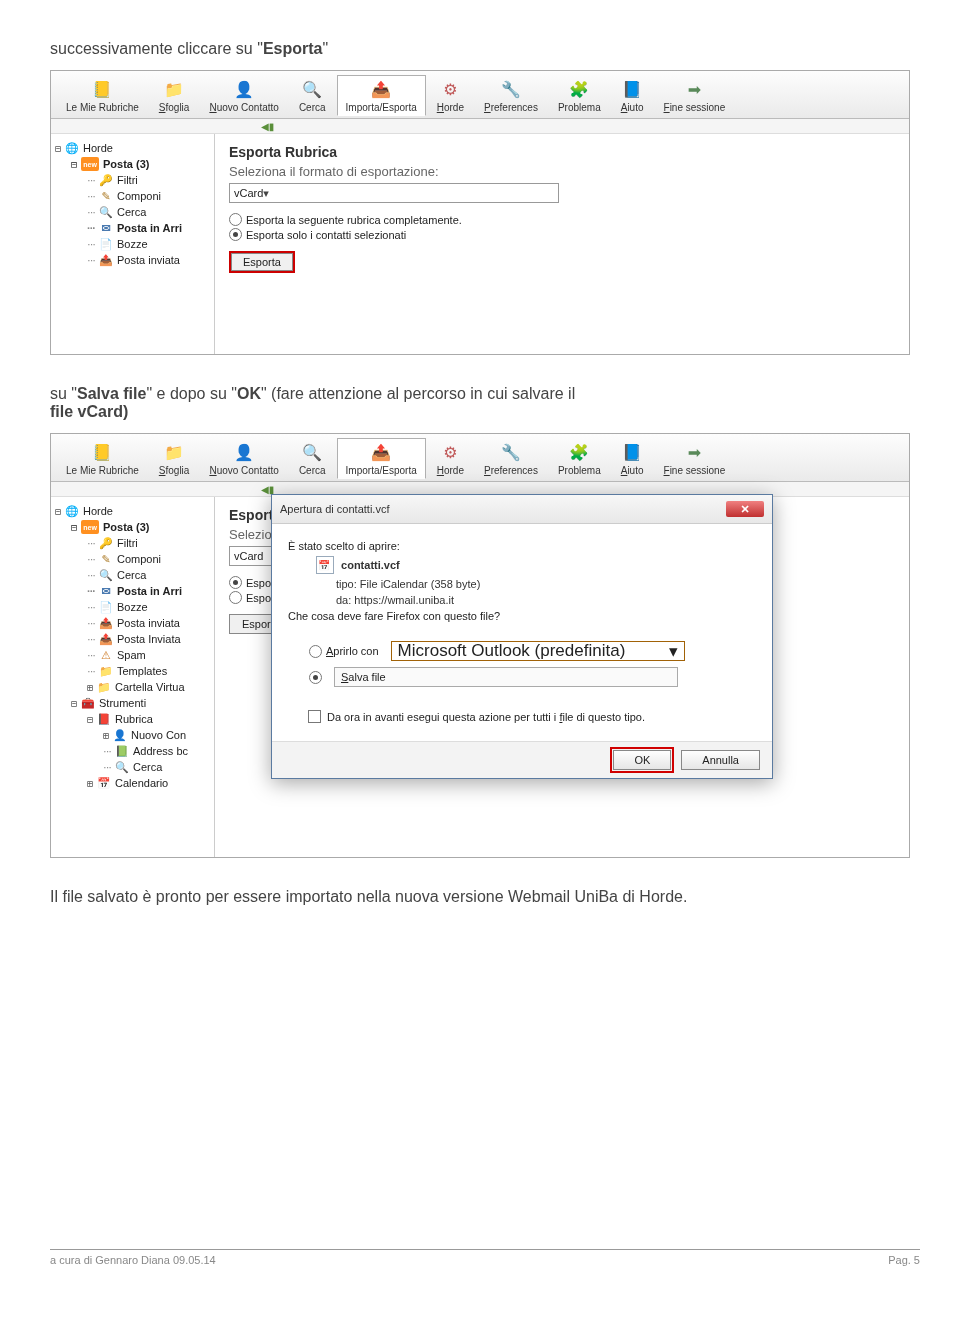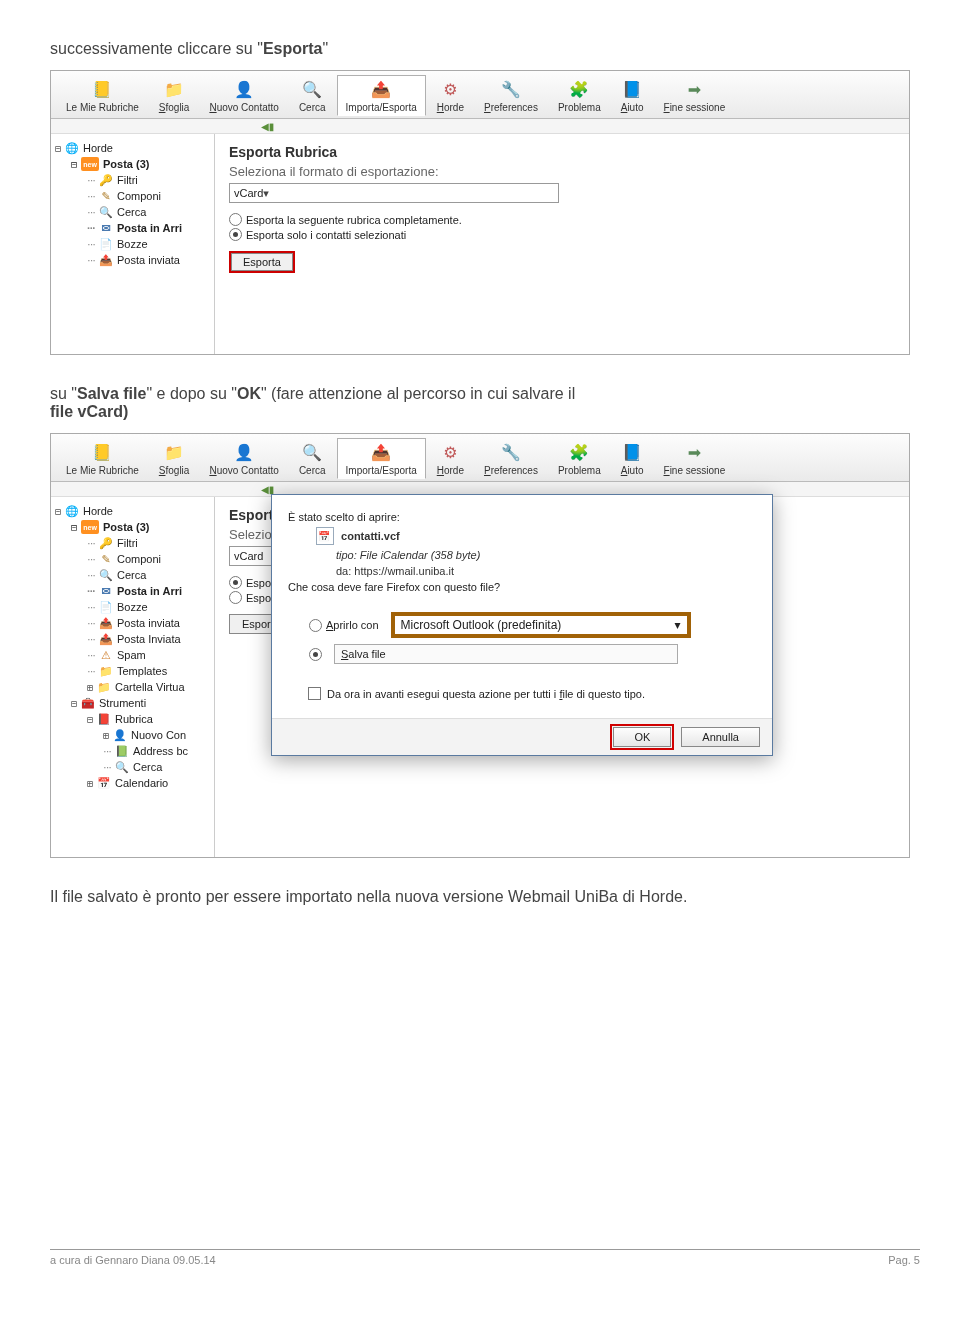--- a/index.html
+++ b/index.html
@@ -177,30 +177,30 @@
   }
   .dlg-line { margin: 4px 0; }
   .dlg-bold { font-weight: bold; }
   .dlg-sub { padding-left: 28px; color: #333; }
   .dlg-radio-group {
     border: 1px solid transparent;
     padding: 8px 20px;
     margin-top: 10px;
   }
   .dlg-select {
-    border: 4px solid #a16207;
+    border: 1px solid #a16207;
     background: #fff;
     height: 18px;
     width: 280px;
     padding: 0 6px;
     display: inline-flex;
     align-items: center;
     justify-content: space-between;
     margin-left: 8px;
-    font-size: 12px;
+    font-size: 17px;
   }
   .dlg-inset {
     border: 1px solid #aaa;
     background: #fafafa;
     height: 18px;
     width: 330px;
     padding: 0 6px;
     display: inline-flex;
     align-items: center;
     margin-left: 8px;
@@ -591,27 +591,31 @@
           <div class="radio-line">
               <span class="radio"></span>
               <span>Esporta la seguen</span>
             </div>
         </div>
         <div class="btn-esporta" style="border:1px solid #888; outline:none;">Esporta</div>
       </div>
     </div>
 
     <div class="dialog">
+      <div class="dialog-title">
+        <span>Apertura di contatti.vcf</span>
+        <div class="close-x">✕</div>
+      </div>
       <div class="dialog-body">
         <div class="dlg-line">È stato scelto di aprire:</div>
         <div class="dlg-line dlg-sub">
           <span style="display:inline-flex;width:16px;height:16px;border:1px solid #9ab;align-items:center;justify-content:center;margin-right:4px;font-size:10px;">📅</span>
           <span class="dlg-bold">contatti.vcf</span>
         </div>
-        <div class="dlg-line dlg-sub" style="padding-left:48px;font-style:italic;">
+        <div class="dlg-line dlg-sub" style="padding-left:48px;">
           <span>tipo:</span> <span>File iCalendar (358 byte)</span>
         </div>
         <div class="dlg-line dlg-sub" style="padding-left:48px;">
           <span>da:</span> <span>https://wmail.uniba.it</span>
         </div>
         <div class="dlg-line" style="">Che cosa deve fare Firefox con questo file?</div>
 
         <div class="dlg-radio-group">
           <div class="radio-line">
             <span class="radio"></span>

